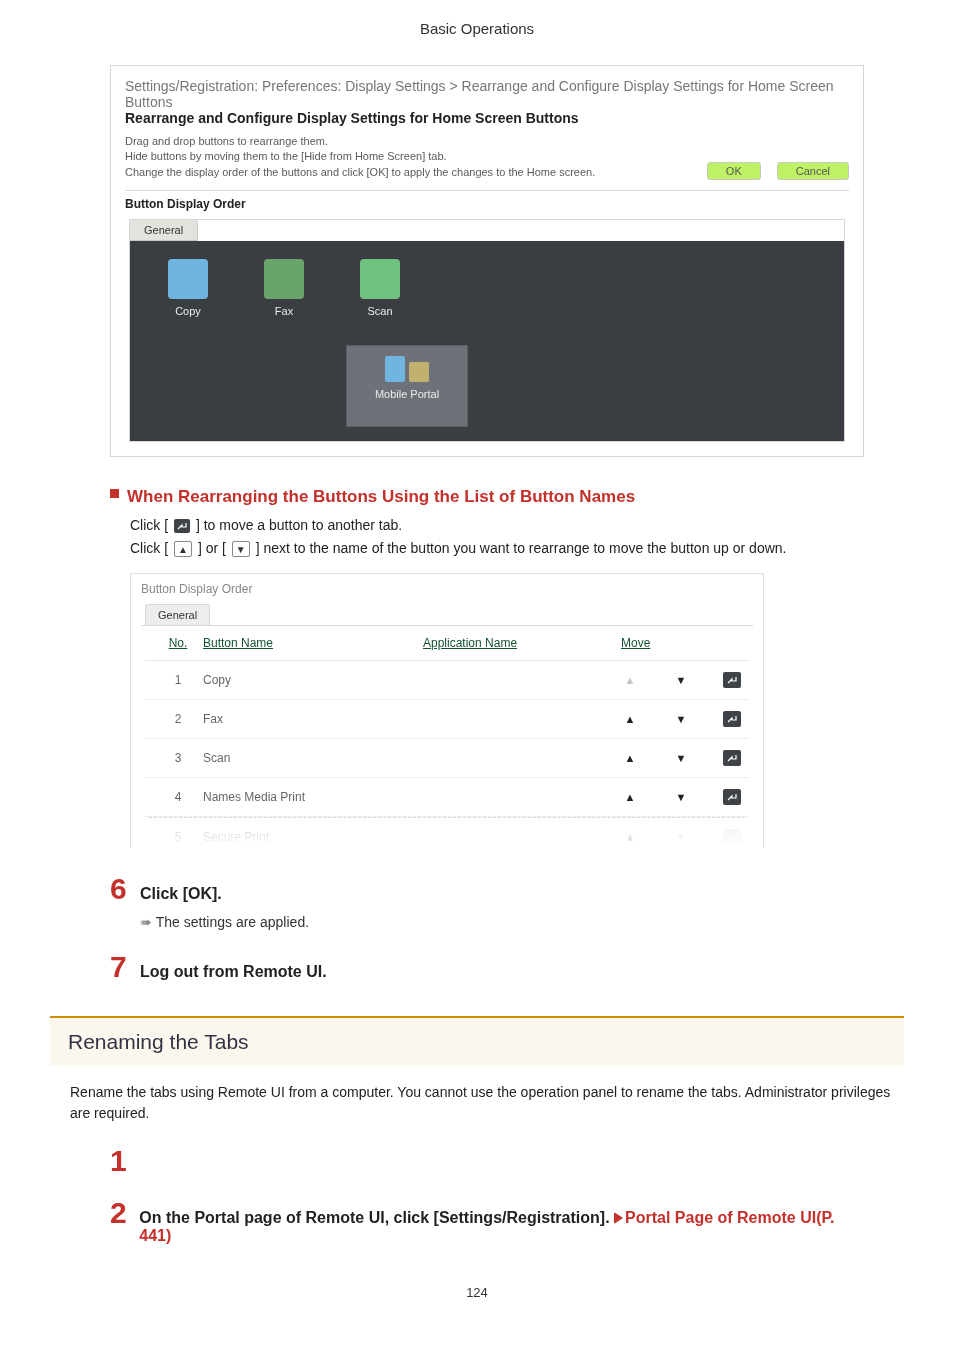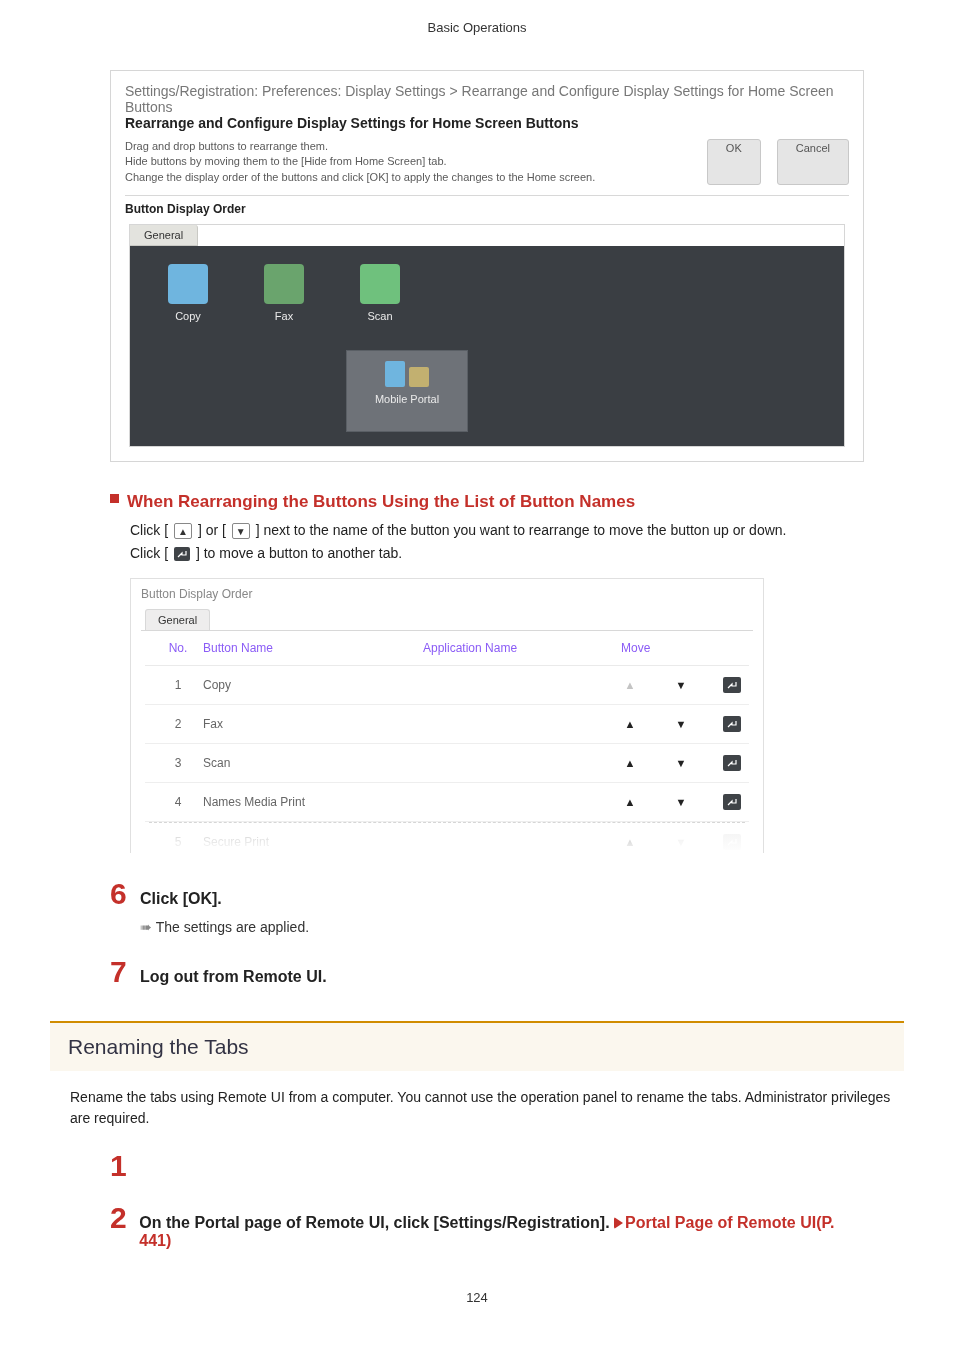--- a/index.html
+++ b/index.html
@@ -8,44 +8,45 @@
     font-family: Arial, "Helvetica Neue", sans-serif;
     background: #fff;
     color: #222;
     width: 954px;
   }
   .page {
     padding: 20px 50px 40px 50px;
   }
   .page-header {
     text-align: center;
-    font-size: 13px;
-    color: #333;
-    margin-bottom: 35px;
+    font-size: 15px;
+    color: #333;
+    margin-bottom: 28px;
   }
   .screenshot {
     border: 1px solid #d6d6d6;
     margin: 0 40px 30px 60px;
     padding: 12px 14px 14px 14px;
     font-size: 12px;
     color: #5a5a5a;
   }
   .ss-breadcrumb { font-size: 14px; color: #777; }
   .ss-title { font-weight: bold; color: #222; font-size: 14px; margin-bottom: 8px; }
   .ss-toprow { display: flex; }
   .ss-instr { flex: 1; font-size: 11px; line-height: 1.4; }
   .ss-btns { display: flex; gap: 16px; padding-left: 12px; }
   .ss-btn {
     border: 1px solid #c8c8c8;
     border-radius: 3px;
     padding: 2px 18px;
     font-size: 11px;
     color: #555;
-    background: #e5e5e5;
+    background: #bef264;
     white-space: nowrap;
+    margin-top: 28px;
   }
   .ss-section-label {
     font-weight: bold; font-size: 12px; color: #222;
     border-top: 1px solid #d8d8d8;
     padding-top: 6px;
     margin-top: 10px;
     margin-bottom: 8px;
   }
   .ss-panel {
     border: 1px solid #d6d6d6;
@@ -166,21 +167,21 @@
   .s2-table {
     border-top: 1px solid #d8d8d8;
     padding: 0 4px;
   }
   .s2-head, .s2-row {
     display: flex;
     align-items: center;
     padding: 10px 8px;
     font-size: 12px;
   }
-  .s2-head { color: #8b5cf6; border-bottom: 1px solid #eaeaea; }
+  .s2-head { color: #14532d; border-bottom: 1px solid #eaeaea; text-decoration: underline; }
   .s2-row  { color: #666; border-bottom: 1px solid #eee; }
   .s2-row.faded { opacity: 0.35; border-bottom: none; padding-bottom: 2px; }
   .col-no   { width: 50px; text-align: center; }
   .col-name { width: 220px; }
   .col-app  { flex: 1; }
   .col-move { width: 120px; display: flex; justify-content: space-between; align-items: center; }
   .arrow-btn {
     width: 18px; height: 18px;
     display: flex; align-items: center; justify-content: center;
     font-size: 11px;
@@ -308,28 +309,28 @@
         </div>
       </div>
     </div>
   </div>
 
   <div class="subhead">
     <span class="sq-bullet"></span>
     <span class="subhead-text">When Rearranging the Buttons Using the List of Button Names</span>
   </div>
   <div class="para">
-    <span>Click [ </span><span class="glyph-box">▲</span><span> ] or [ </span><span class="glyph-box">▼</span><span> ] next to the name of the button you want to rearrange to move the button up or down.</span>
-  </div>
-  <div class="para">
     <span>Click [ </span><span class="glyph-move">
         <svg viewBox="0 0 10 10">
           <path d="M1 8 L5 4 L5 6 L9 6 L9 2" stroke="#fff" stroke-width="1.2" fill="none"></path>
         </svg>
       </span><span> ] to move a button to another tab.</span>
+  </div>
+  <div class="para">
+    <span>Click [ </span><span class="glyph-box">▲</span><span> ] or [ </span><span class="glyph-box">▼</span><span> ] next to the name of the button you want to rearrange to move the button up or down.</span>
   </div>
 
   <div class="screenshot2">
     <div class="s2-label">Button Display Order</div>
     <div class="s2-tab">General</div>
     <div class="s2-table">
       <div class="s2-head">
         <div class="col-no">No.</div>
         <div class="col-name">Button Name</div>
         <div class="col-app">Application Name</div>

